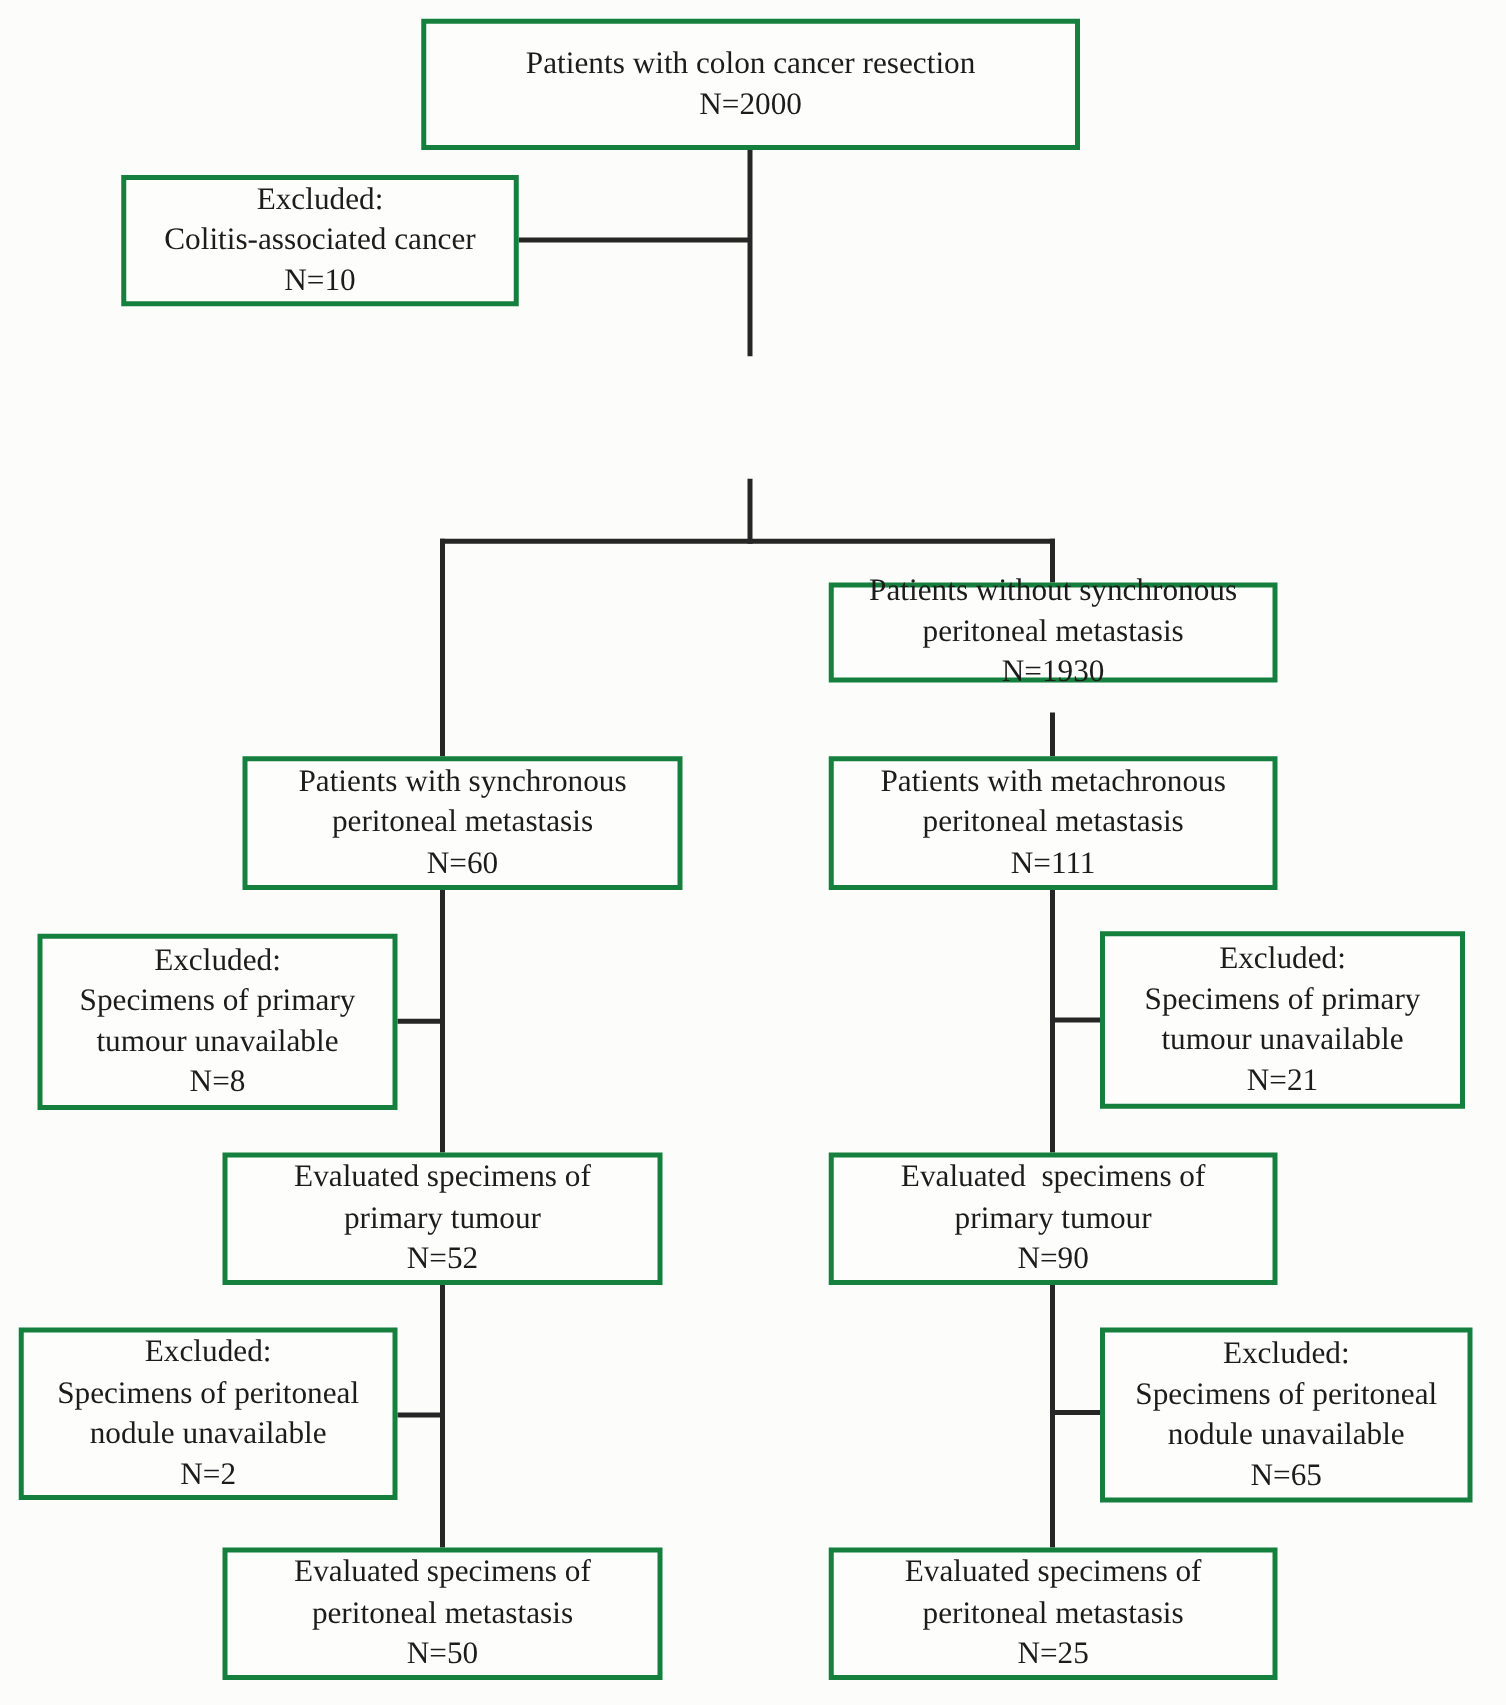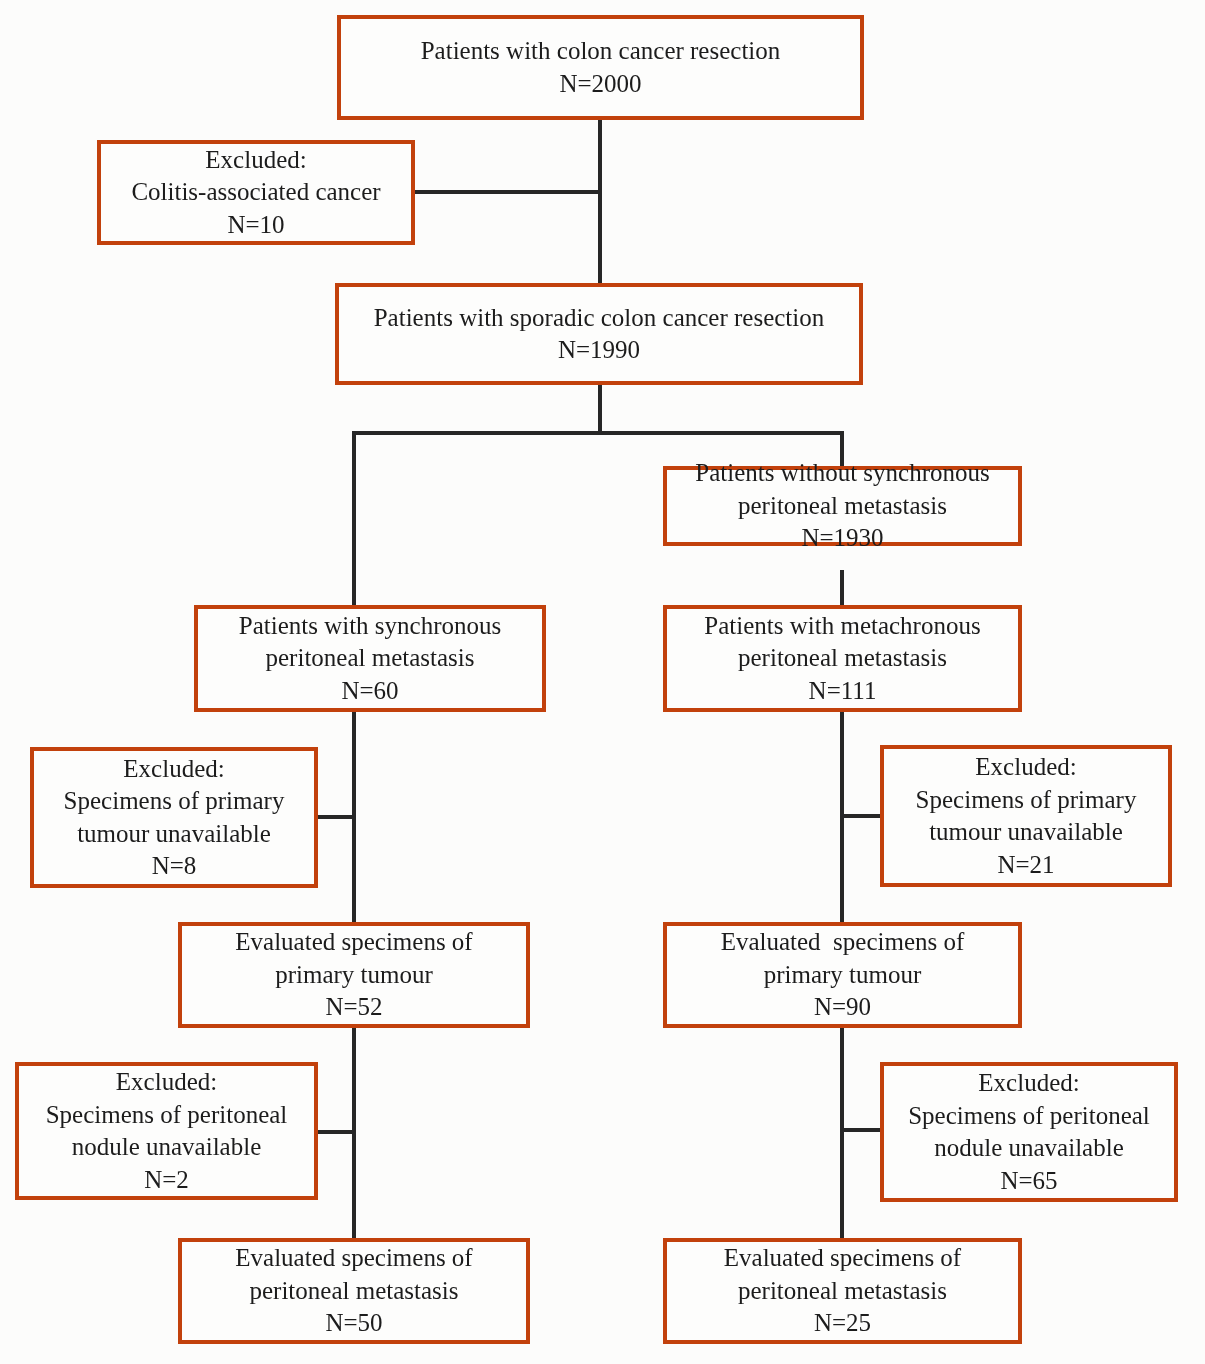--- a/index.html
+++ b/index.html
@@ -12,21 +12,21 @@
     width: 1205px;
     height: 1364px;
     background: #fcfcfb;
     font-family: "Liberation Serif", "DejaVu Serif", serif;
     color: #1c1c1c;
     overflow: hidden;
   }
   .node {
     position: absolute;
     box-sizing: border-box;
-    border: 4px solid #c2410c;
+    border: 4px solid #15803d;
     background: #fdfdfc;
     display: flex;
     align-items: center;
     justify-content: center;
     text-align: center;
     font-size: 25px;
     line-height: 1.3;
     white-space: pre-wrap;
     z-index: 2;
     padding: 2px 4px;
@@ -58,22 +58,20 @@
   <div class="line" style="left:840px; top:1026px; width:4px; height:214px;"></div>
   <div class="line" style="left:842px; top:1128px; width:40px; height:4px;"></div>
 
   <div class="node" style="left:337px; top:15px; width:527px; height:105px;">Patients with colon cancer resection
 N=2000</div>
 
   <div class="node" style="left:97px; top:140px; width:318px; height:105px;">Excluded:
 Colitis-associated cancer
 N=10</div>
 
-  <div class="node" style="left:335px; top:283px; width:528px; height:102px;">Patients with sporadic colon cancer resection
-N=1990</div>
 
   <div class="node" style="left:663px; top:466px; width:359px; height:80px;">Patients without synchronous
 peritoneal metastasis
 N=1930</div>
 
   <div class="node" style="left:194px; top:605px; width:352px; height:107px;">Patients with synchronous
 peritoneal metastasis
 N=60</div>
 
   <div class="node" style="left:663px; top:605px; width:359px; height:107px;">Patients with metachronous

